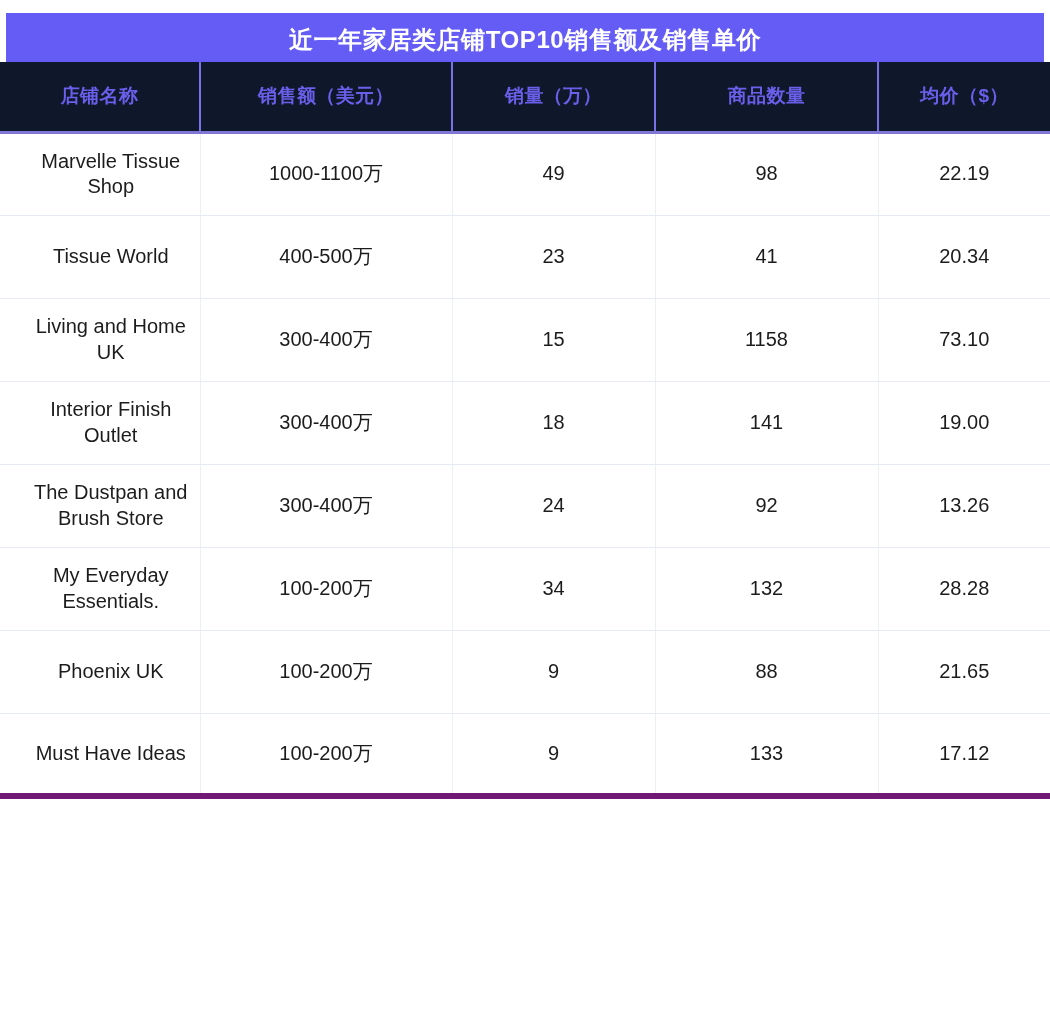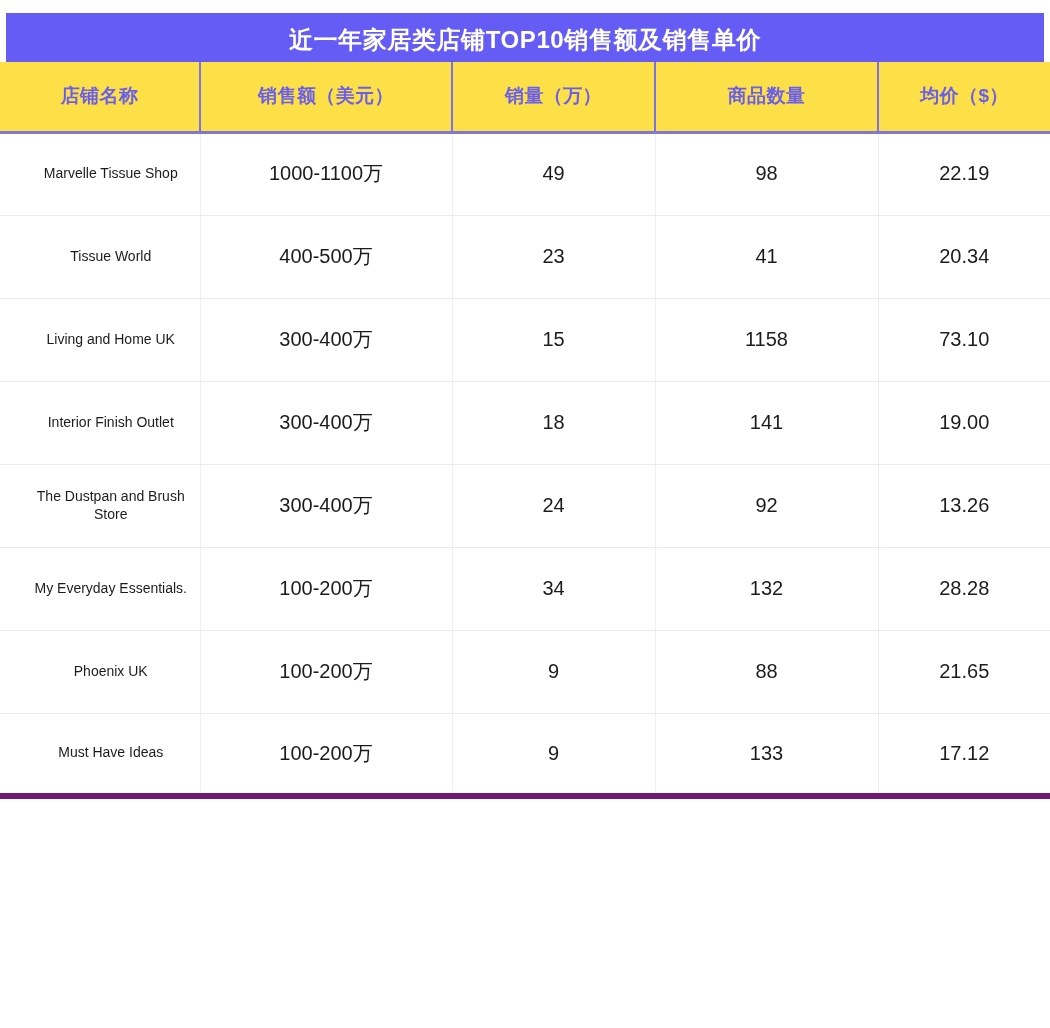--- a/index.html
+++ b/index.html
@@ -56,21 +56,21 @@
   }
 
   .table col.c0 { width: 200px; }
   .table col.c1 { width: 252px; }
   .table col.c2 { width: 203px; }
   .table col.c3 { width: 223px; }
   .table col.c4 { width: 172px; }
 
   thead th {
     height: 70px;
-    background: #fde047;
+    background: #0f172a;
     color: #6A5FEA;
     font-size: 19px;
     font-weight: 700;
     text-align: center;
     vertical-align: middle;
     border-right: 2px solid #7A70E8;
     border-bottom: 3px solid #8076D4;
     padding: 0 4px;
     box-sizing: border-box;
     letter-spacing: 0.4px;
@@ -94,21 +94,21 @@
     line-height: 1.26;
   }
   tbody td:last-child {
     border-right: none;
   }
   tbody tr:last-child td {
     border-bottom: 6px solid #701a75;
   }
 
   td.shop-name {
-    font-size: 14px;
+    font-size: 20px;
     padding-left: 28px;
   }
 </style>
 </head>
 <body>
 
 <div class="page">
 
   <div class="title-bar">
     <span class="title-text">近一年家居类店铺TOP10销售额及销售单价</span>

